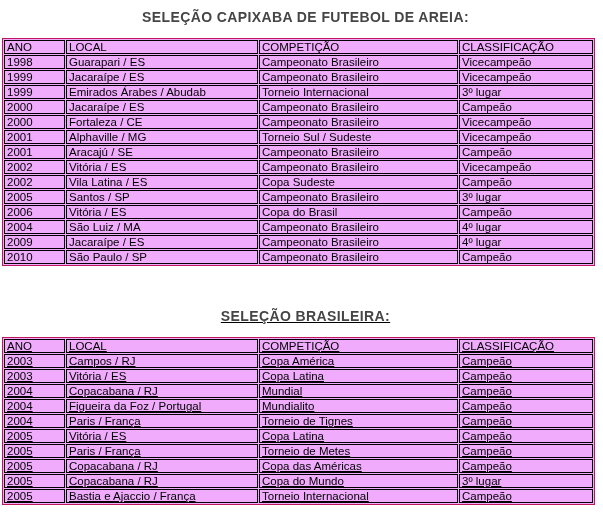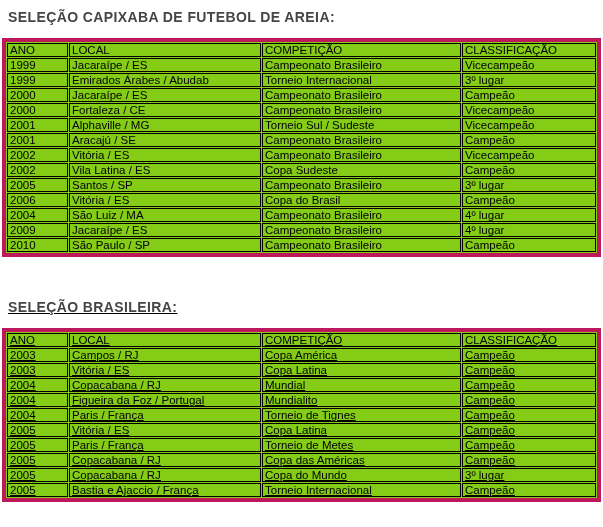--- a/index.html
+++ b/index.html
@@ -17,26 +17,27 @@
     overflow: hidden;
   }
   .section { margin: 0; }
   .section + .section { margin-top: 42px; text-decoration: underline; }
   .section-title {
     font-size: 14px;
     font-weight: bold;
     color: #454545;
     letter-spacing: 0.4px;
     margin: 0 0 13px 6px;
+    text-align: center;
   }
   table.results {
     border-collapse: separate;
     border-spacing: 1px;
-    border: 4px solid #be185d;
-    background: #84cc16;
+    border: 1px solid #be185d;
+    background: #f0abfc;
     width: 592px;
     table-layout: fixed;
   }
   table.results col.c-ano  { width: 61px; }
   table.results col.c-loc  { width: 192px; }
   table.results col.c-comp { width: 199px; }
   table.results col.c-clas { width: 134px; }
   table.results th,
   table.results td {
     border: 1px solid #000000;
@@ -67,20 +68,26 @@
     <thead>
         <tr>
           <th>ANO</th>
           <th>LOCAL</th>
           <th>COMPETIÇÃO</th>
           <th>CLASSIFICAÇÃO</th>
         </tr>
       </thead>
     <tbody>
         <tr>
+          <td>1998</td>
+          <td>Guarapari / ES</td>
+          <td>Campeonato Brasileiro</td>
+          <td>Vicecampeão</td>
+        </tr>
+        <tr>
           <td>1999</td>
           <td>Jacaraípe / ES</td>
           <td>Campeonato Brasileiro</td>
           <td>Vicecampeão</td>
         </tr>
         <tr>
           <td>1999</td>
           <td>Emirados Árabes / Abudab</td>
           <td>Torneio Internacional</td>
           <td>3º lugar</td>

